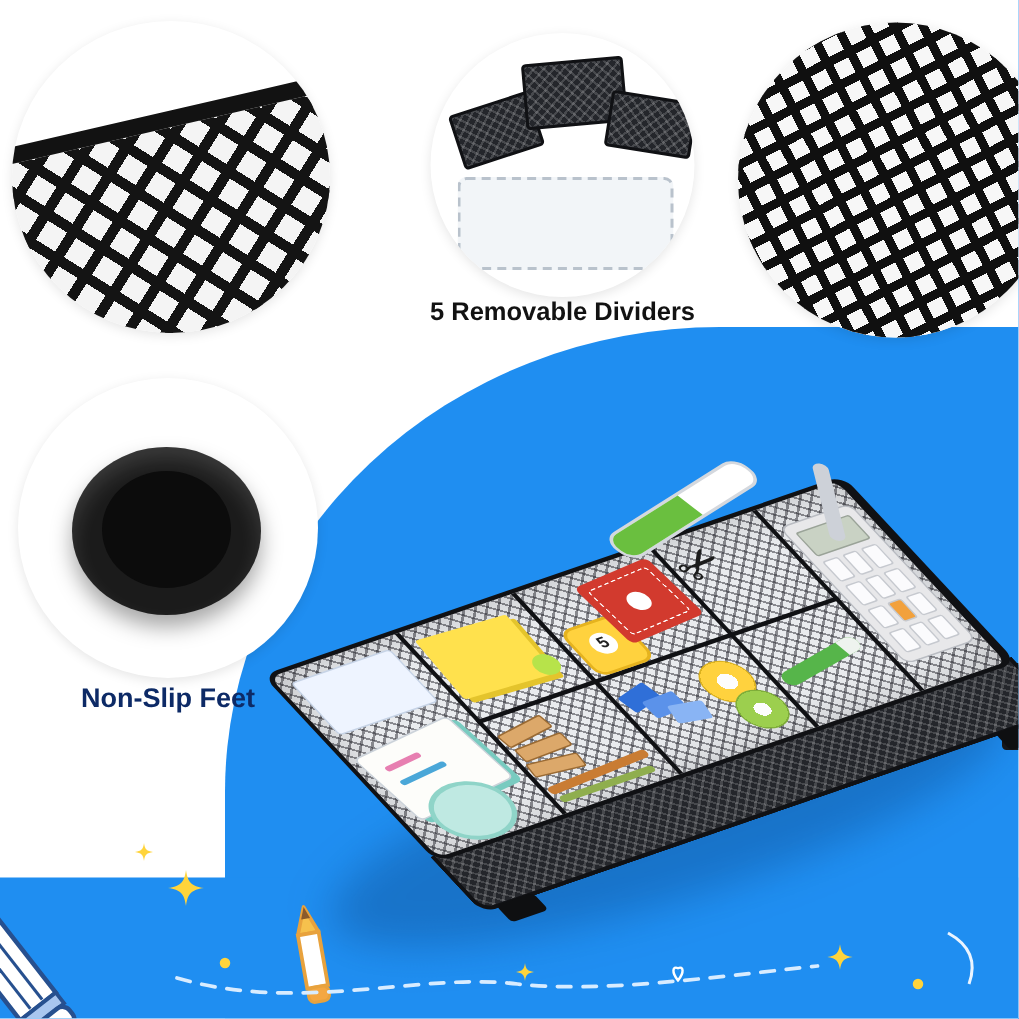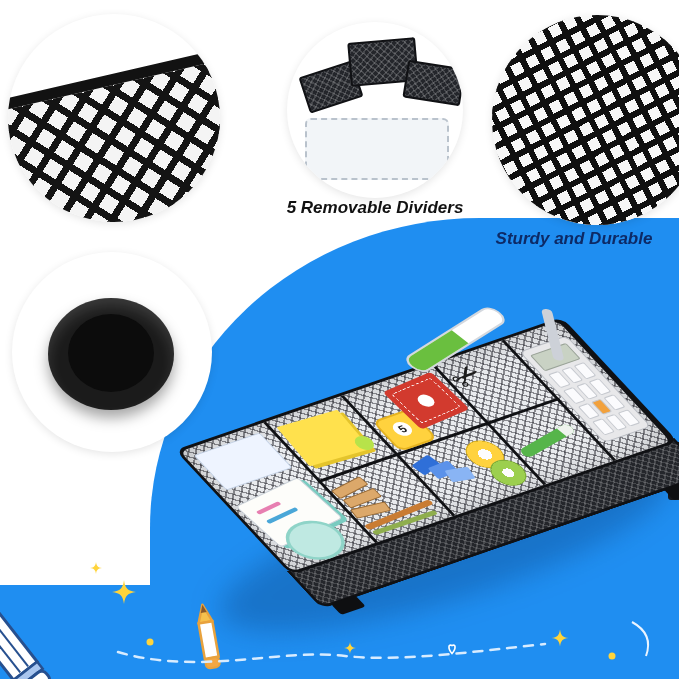--- a/index.html
+++ b/index.html
@@ -37,21 +37,21 @@
   .chip1{left:16px;top:46px;width:52px;height:34px;transform:rotate(-18deg);}
   .chip2{left:62px;top:18px;width:64px;height:40px;transform:rotate(-5deg);}
   .chip3{left:118px;top:42px;width:54px;height:34px;transform:rotate(9deg);}
   .c-sturdy{left:492px;top:15px;width:210px;height:210px;}
   .sturdy-fill{position:absolute;left:-45px;top:-45px;width:300px;height:300px;transform:rotate(18deg);}
   .c-foot{left:12px;top:252px;width:200px;height:200px;}
   .foot-outer{position:absolute;left:36px;top:46px;width:126px;height:112px;border-radius:50%;
     background:#1b1b1b;box-shadow:inset 0 8px 14px rgba(255,255,255,.14),0 8px 14px rgba(0,0,0,.35);}
   .foot-inner{position:absolute;left:56px;top:62px;width:86px;height:78px;border-radius:50%;background:#0c0c0c;}
   
-  .lbl{position:absolute;text-align:center;font-weight:700;font-size:18px;color:#121212;font-style:italic;}
+  .lbl{position:absolute;text-align:center;font-weight:700;font-size:18px;color:#121212;}
   .lbl-smooth{left:8px;top:228px;width:212px;}
   .lbl-div{left:250px;top:198px;width:250px;font-size:17px;}
   .lbl-sturdy{left:468px;top:229px;width:212px;font-size:17px;color:#0d2a66;}
   .lbl-foot{left:12px;top:455px;width:200px;color:#0d2a66;}
   
   .product{position:absolute;left:170px;top:300px;width:520px;height:330px;}
   .tray-shadow{position:absolute;left:40px;top:190px;width:470px;height:110px;border-radius:50%;
     background:rgba(8,52,110,.30);filter:blur(14px);transform:rotate(-17deg);}
   .rail{position:absolute;left:498px;top:142px;width:22px;height:58px;background:#16171a;border-radius:3px;}
   .tray{position:absolute;left:50px;top:70px;width:400px;height:150px;
@@ -129,26 +129,26 @@
     <div class="tray-hint"></div>
     <div class="div-chip chip1 mesh-dark"></div>
     <div class="div-chip chip2 mesh-dark"></div>
     <div class="div-chip chip3 mesh-dark"></div>
   </div>
   <div class="lbl lbl-div">5 Removable Dividers</div>
 
   <div class="circle c-sturdy">
     <div class="sturdy-fill mesh-coarse2"></div>
   </div>
-  <div class="lbl lbl-sturdy">Sturdy and Durable</div>
 
   <div class="circle c-foot mesh-coarse">
     <div class="foot-outer"></div>
     <div class="foot-inner"></div>
   </div>
+  <div class="lbl lbl-foot">Non-Slip Feet</div>
 
   <div class="product">
     <div class="tray-shadow"></div>
     <div class="rail"></div>
     <div class="tray">
       <div class="tray-front mesh-dark"></div>
       <div class="foot foot-a"></div>
       <div class="foot foot-b"></div>
       <div class="tray-top mesh-fine">
         <div class="vdiv v1"></div>

